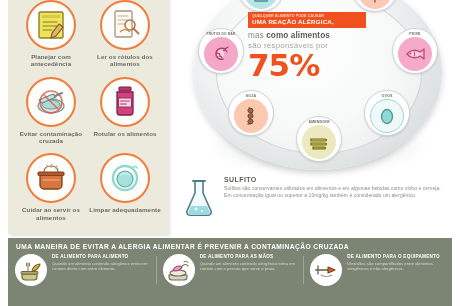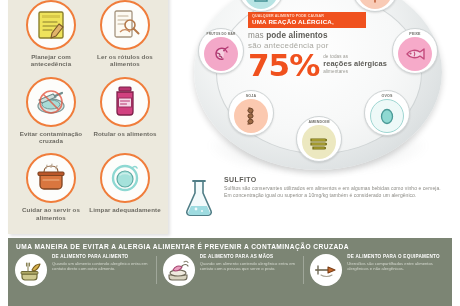--- a/index.html
+++ b/index.html
@@ -242,30 +242,25 @@
     <div class="plate-shadow"></div>
     <div class="plate-outer"></div>
     <div class="plate-inner"></div>
 
     <div class="center-block">
       <div class="banner">
         <span class="banner-sup">Qualquer alimento pode causar</span>
         <span class="banner-main">uma reação alérgica,</span>
       </div>
       <div class="line1">
-        <span>mas </span><b>pode alimentos</b>
-      </div>
-      <div class="line2">são antecedência por</div>
+        <span>mas </span><b>como alimentos</b>
+      </div>
+      <div class="line2">são responsáveis por</div>
       <div class="pct-row">
         <div class="pct">75%</div>
-        <div class="pct-side">
-          <div class="ps1">de todas as</div>
-          <div class="ps2">reações alérgicas</div>
-          <div class="ps3">alimentares</div>
-        </div>
       </div>
     </div>
 
     <div class="food" style="left:62px;top:0px;">
 
       <div class="food-disc" style="background:#b8e4e4;margin-top:6px;">
         <svg width="22" height="22" viewBox="0 0 22 22">
           <path d="M5 7h12v13H5z" fill="#dff4f4" stroke="#3f8f93" stroke-width="1.4"></path>
           <path d="M5 7l3-4h6l3 4" fill="#cfeeee" stroke="#3f8f93" stroke-width="1.4" stroke-linejoin="round"></path>
           <path d="M8 11h6M8 15h6" stroke="#3f8f93" stroke-width="1.2"></path>

